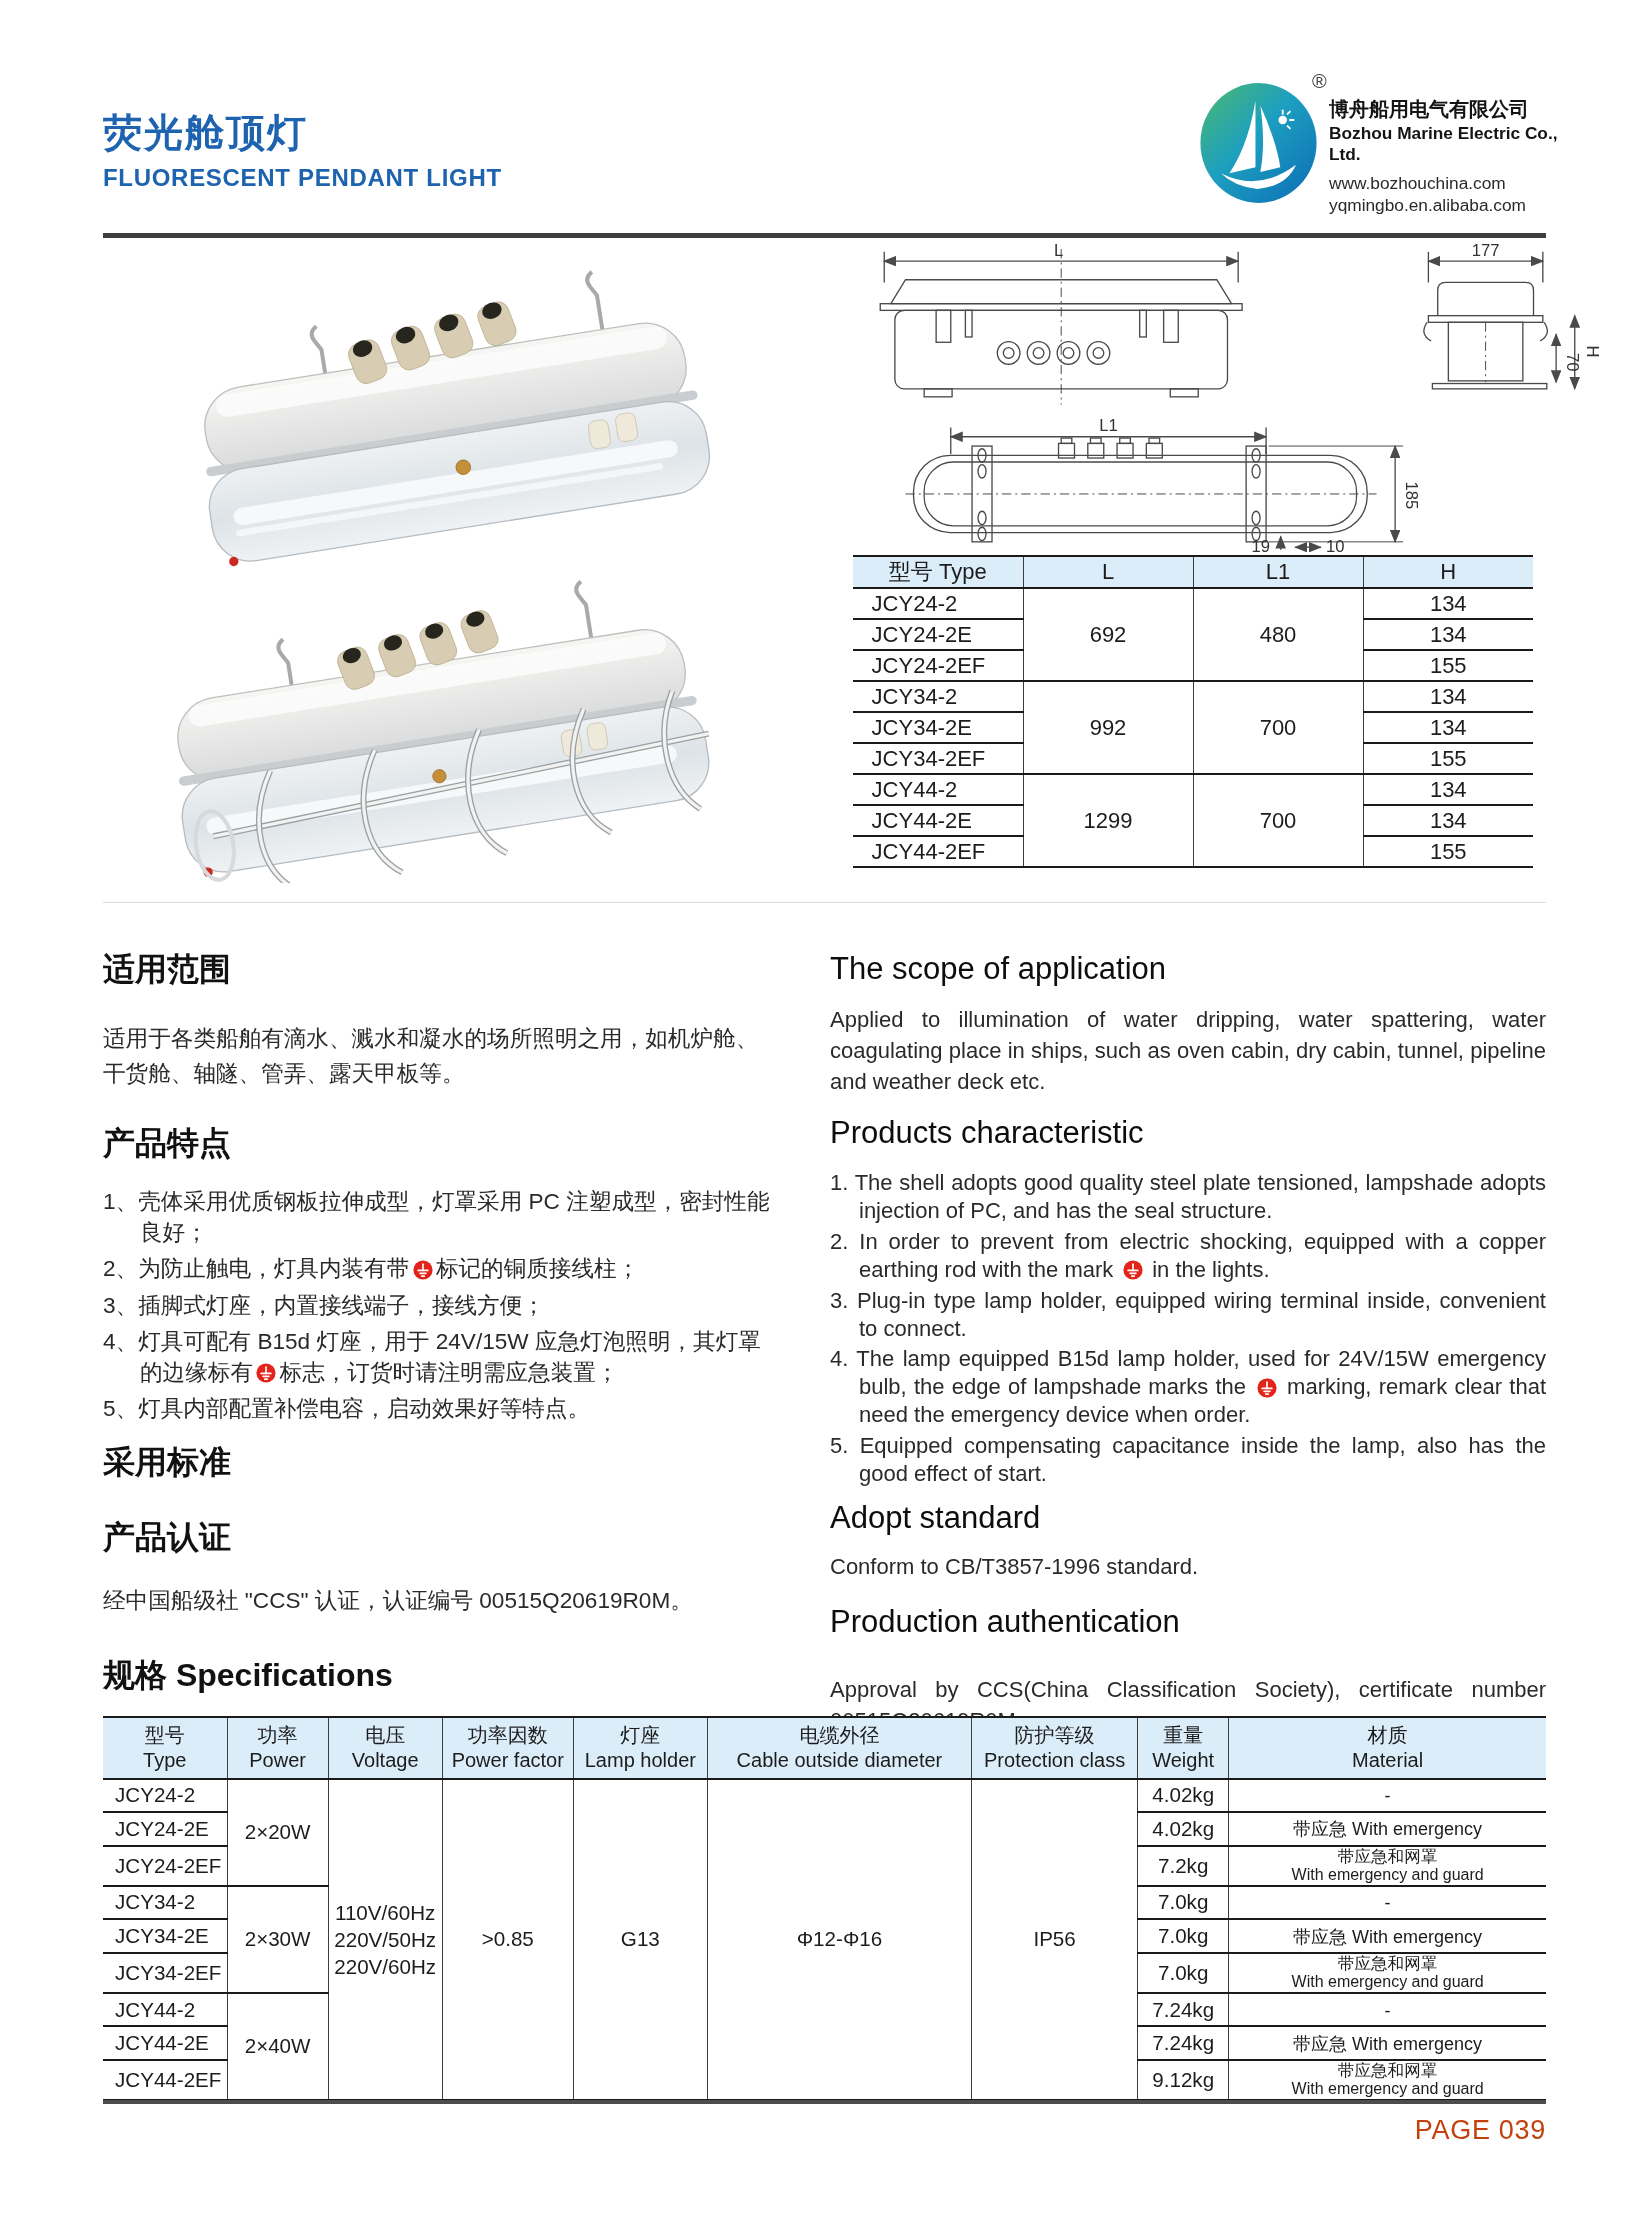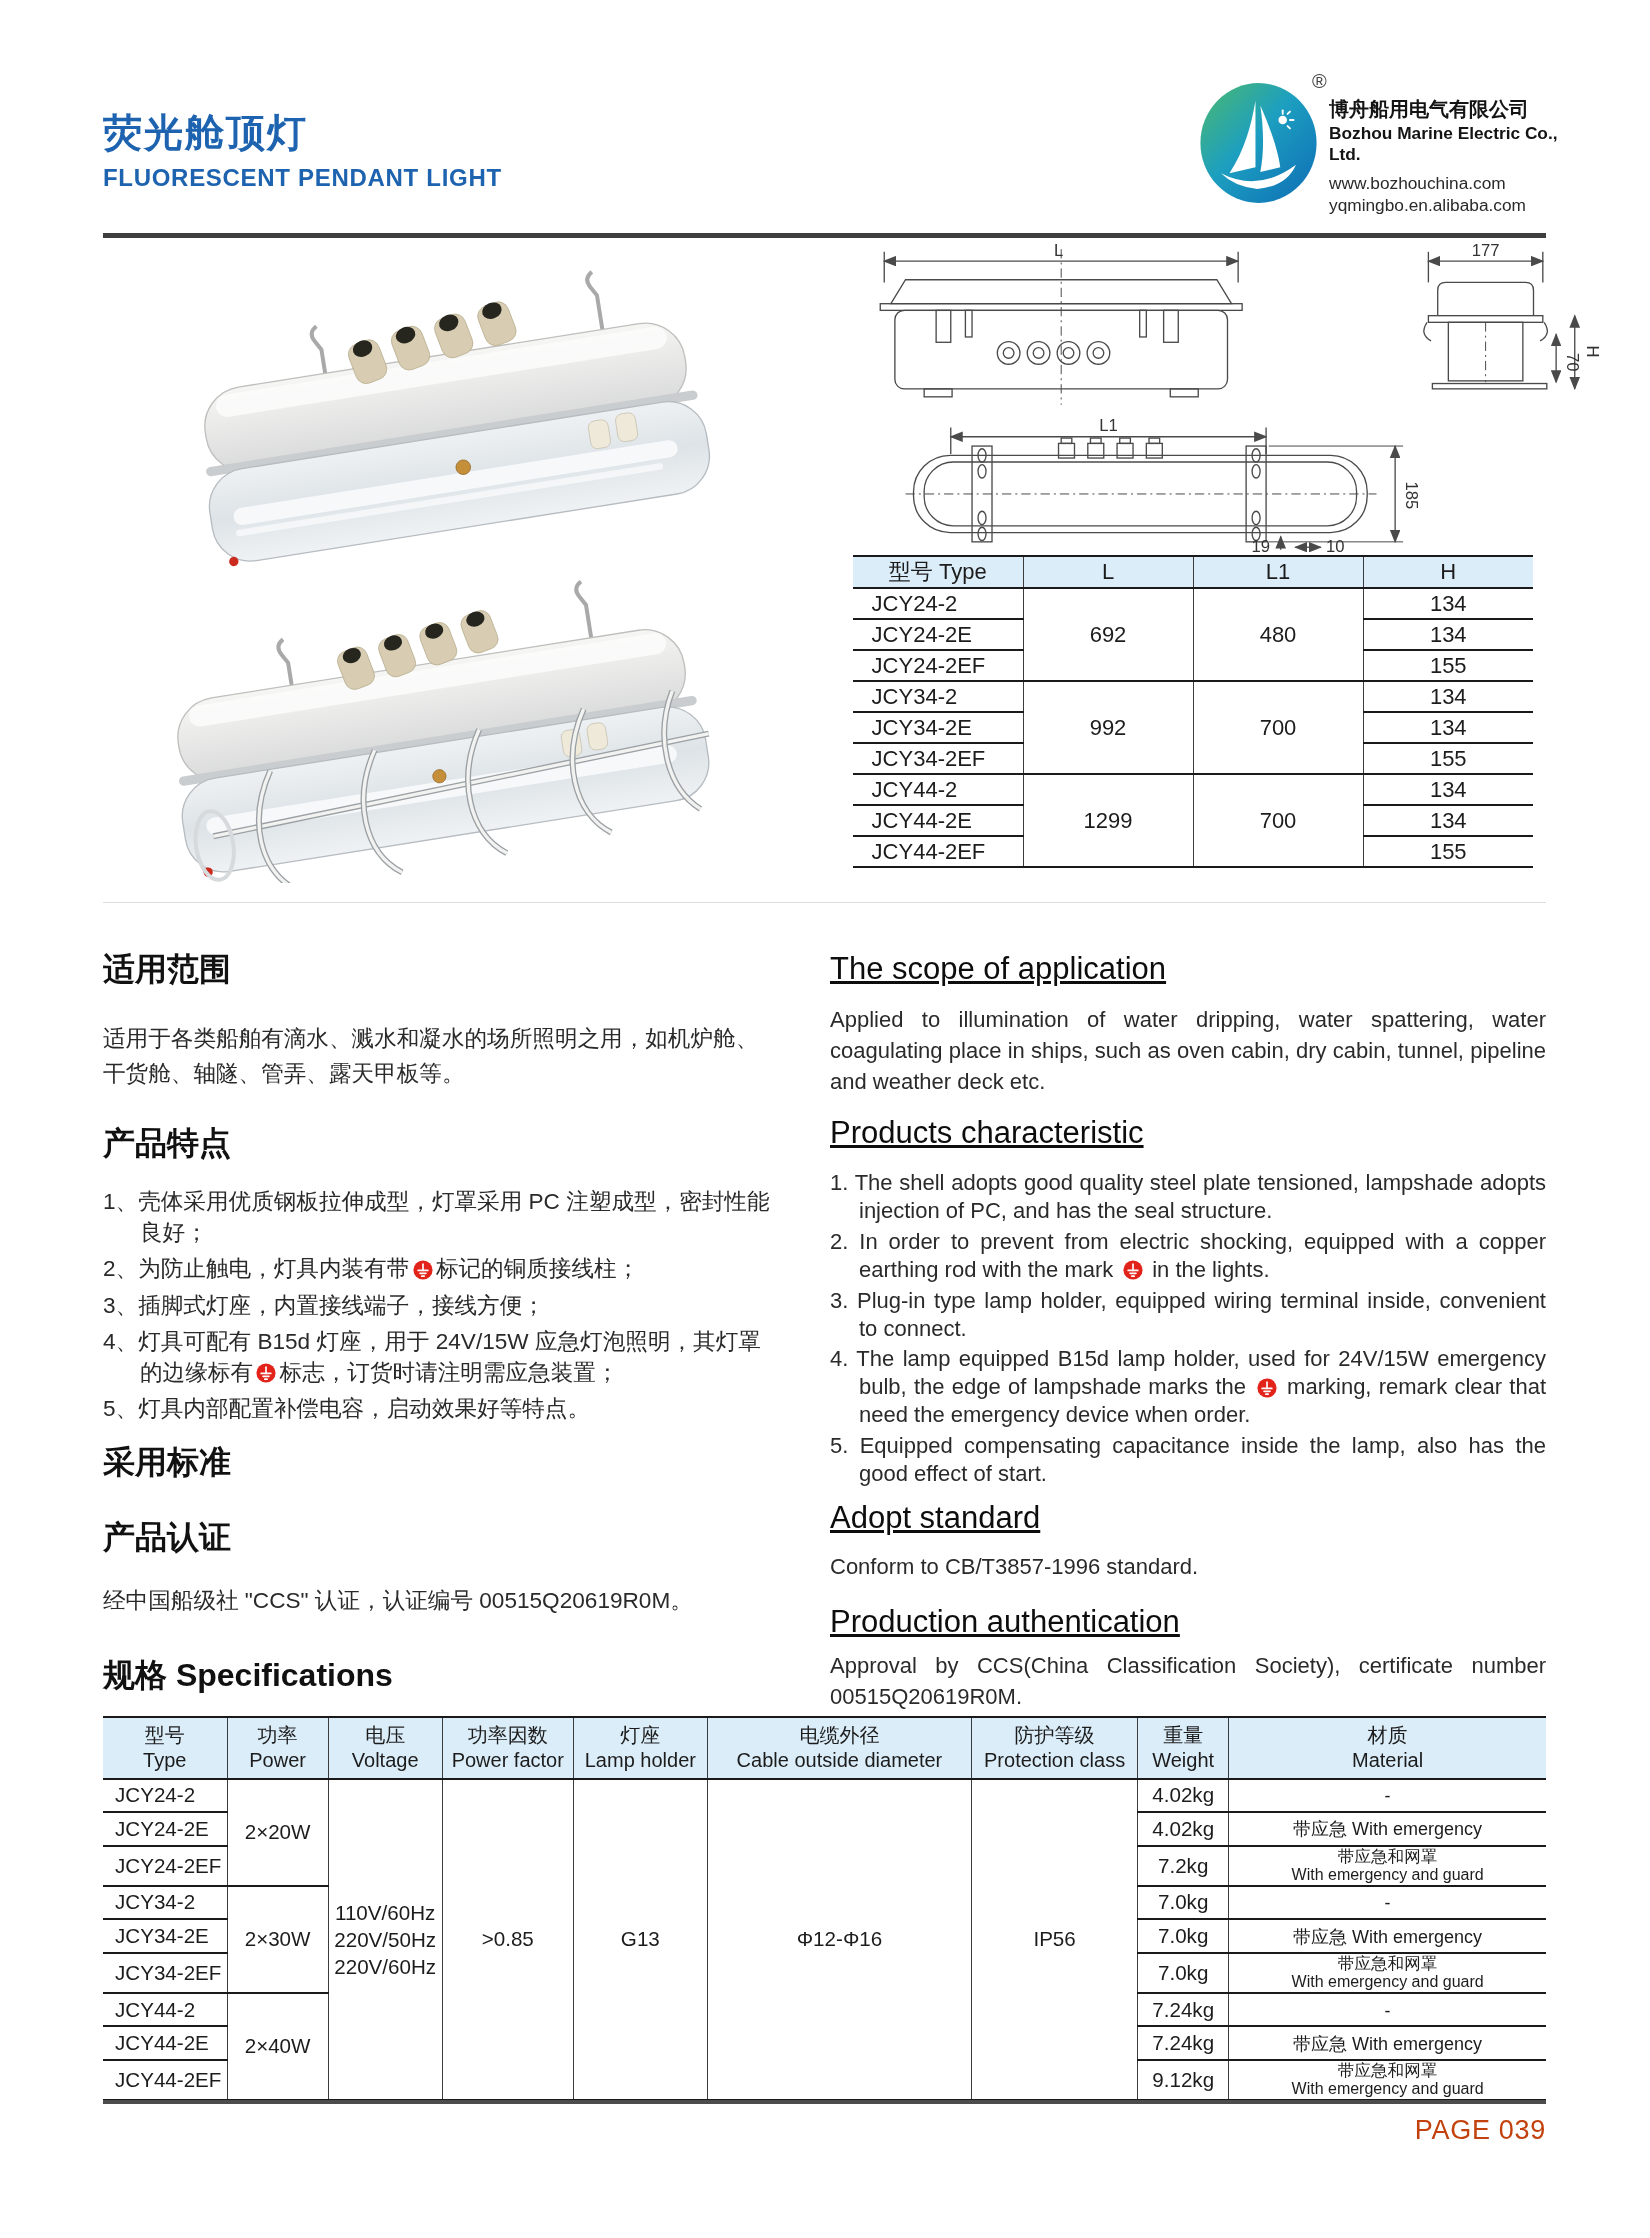--- a/index.html
+++ b/index.html
@@ -34,21 +34,21 @@
     border-bottom:2px solid #1a1a1a; border-right:1.3px solid #3c3c3c;
     text-align:center; vertical-align:middle; font-size:22px; color:#1c1c1c; height:29px; padding:0 2.7px; }
   .dims-table th { background:#dbedf9; border-top:2.7px solid #1a1a1a; font-weight:400; }
   .dims-table th:last-child, .dims-table td:last-child { border-right:none; }
   .dims-table td.c-type { text-align:left; padding-left:18.6px; }
   .dims-table tr:last-child td { border-bottom:2.7px solid #1a1a1a; }
   
   .col-cn { position:absolute; left:103px;  top:948px; width:668px; }
   .col-en { position:absolute; left:830px; top:951px; width:716px; }
   .col-cn h2 { font-size:32px; font-weight:700; color:#111; margin:0; }
-  .col-en h2 { font-size:31px; font-weight:400; color:#0d0d0d; margin:0;text-decoration:underline; }
+  .col-en h2 { font-size:31px; font-weight:400; color:#0d0d0d; margin:0; }
   .col-cn p  { font-size:22.6px; line-height:35px; color:#2a2a2a; margin:0; }
   .col-en p  { font-size:22px; line-height:31px; color:#2a2a2a; margin:0; text-align:justify; }
   .flist { list-style:none; margin:0; padding:0; }
   .col-cn .flist li { font-size:22.6px; line-height:31px; color:#2a2a2a; margin:0 0 5.3px 0;
                       padding-left:37px; text-indent:-37px; }
   .col-en .flist li { font-size:22px; line-height:28px; color:#2a2a2a; margin:0 0 2.7px 0;
                       padding-left:29px; text-indent:-29px; text-align:justify; }
   .earth-icon { display:inline-block; width:20px; height:20px; vertical-align:-3.3px; margin:0 3.3px; text-indent:0; }
   
   .spec-table { position:absolute; left:103px; top:1716px; width:1443px;
@@ -422,21 +422,21 @@
                 <line x1="12" y1="5" x2="12" y2="12.5"></line>
                 <line x1="6.2" y1="12.5" x2="17.8" y2="12.5"></line>
                 <line x1="8.4" y1="16" x2="15.6" y2="16"></line>
                 <line x1="10.6" y1="19.4" x2="13.4" y2="19.4"></line>
               </g>
             </svg></span> marking, remark clear that need the emergency device when order.</li>
         <li>5. Equipped compensating capacitance inside the lamp, also has the good effect of start.</li>
       </ul>
     <h2 style="margin:12px 0 14.6px 0">Adopt standard</h2>
     <p>Conform to CB/T3857-1996 standard.</p>
-    <h2 style="margin:22px 0 10px 0">Production authentication</h2>
+    <h2 style="margin:22px 0 34px 0">Production authentication</h2>
     <p>Approval by CCS(China Classification Society), certificate number 00515Q20619R0M.</p>
   </div>
 
   <table class="spec-table">
     <colgroup>
       <col style="width:124px">
         <col style="width:101px">
         <col style="width:114px">
         <col style="width:131px">
       <col style="width:134px">

